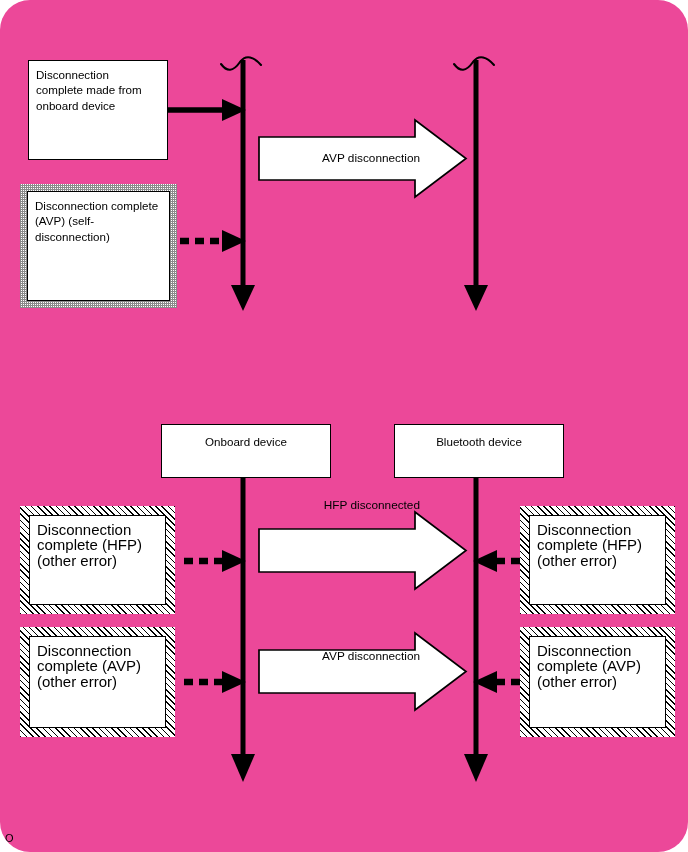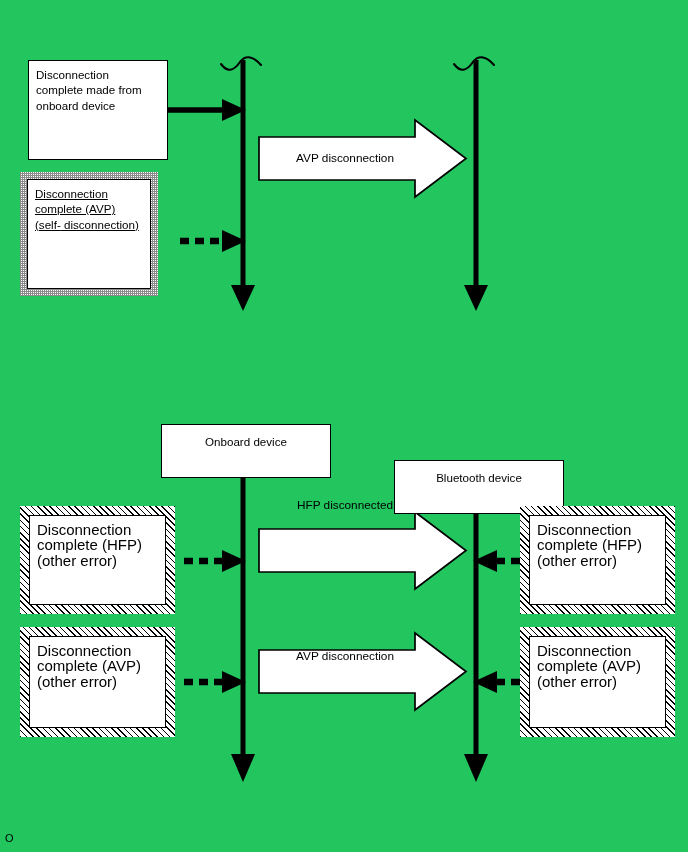--- a/index.html
+++ b/index.html
@@ -8,22 +8,23 @@
     background: #ffffff;
   }
   body {
     font-family: "Liberation Sans", sans-serif;
     color: #000000;
   }
   #page {
     position: relative;
     width: 688px;
     height: 852px;
-    background: #22c55e;
+    background: #ec4899;
     overflow: hidden;
+    border-radius: 30px;
   }
   .svg-layer {
     position: absolute;
     left: 0;
     top: 0;
     width: 688px;
     height: 852px;
   }
   
   .box {
@@ -86,21 +87,21 @@
     padding: 6px 7px 4px 7px;
     font-size: 11.6px;
     line-height: 15.4px;
   }
 
   
   .blockarrow-label {
     position: absolute;
     font-size: 11.8px;
     color: #000000;
-    text-align: center;
+    text-align: right;
     white-space: nowrap;
   }
   .corner-mark {
     position: absolute;
     font-size: 11px;
     color: #000000;
   }
 </style>
 </head>
 <body>
@@ -172,34 +173,34 @@
 
     <path d="M259,650 L415,650 L415,633 L466,671.5 L415,710 L415,693 L259,693 z" fill="#ffffff" stroke="#000000" stroke-width="1.7" stroke-linejoin="miter"></path>
   </svg>
 
   <div class="box" style="left:28px; top:60px; width:140px; height:100px;">
     <span class="ln">Disconnection</span>
     <span class="ln">complete made from</span>
     <span class="ln">onboard device</span>
   </div>
 
-  <div class="stipple-frame" style="left:20px; top:172px; width:138px; height:124px;text-decoration:underline;">
+  <div class="stipple-frame" style="left:20px; top:184px; width:157px; height:124px;">
     <div class="inner">
       <span class="ln">Disconnection</span>
       <span class="ln">complete (AVP) (self-</span>
       <span class="ln">disconnection)</span>
     </div>
   </div>
 
   <div class="blockarrow-label" style="left:270px; top:151px; width:150px;">AVP disconnection</div>
 
   <div class="box center" style="left:161px; top:424px; width:170px; height:54px;">
     <span>Onboard device</span>
   </div>
-  <div class="box center" style="left:394px; top:424px; width:170px; height:54px;margin-top:36px;">
+  <div class="box center" style="left:394px; top:424px; width:170px; height:54px;">
     <span>Bluetooth device</span>
   </div>
 
   <div class="hatch-frame" style="left:20px; top:506px; width:155px; height:108px;">
     <div class="inner">
       <span class="ln">Disconnection</span>
       <span class="ln">complete (HFP)</span>
       <span class="ln">(other error)</span>
     </div>
   </div>

